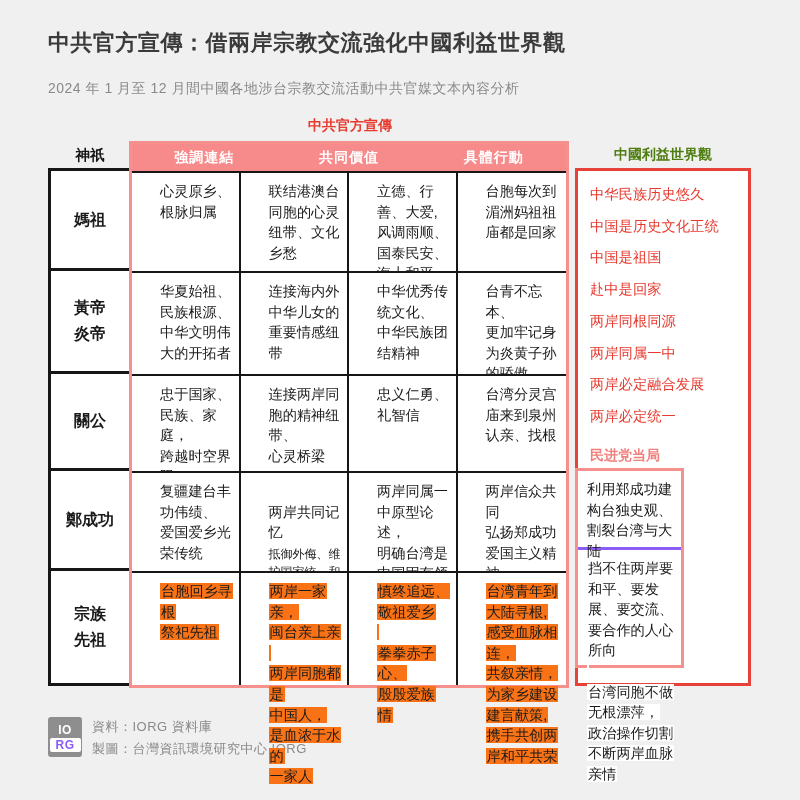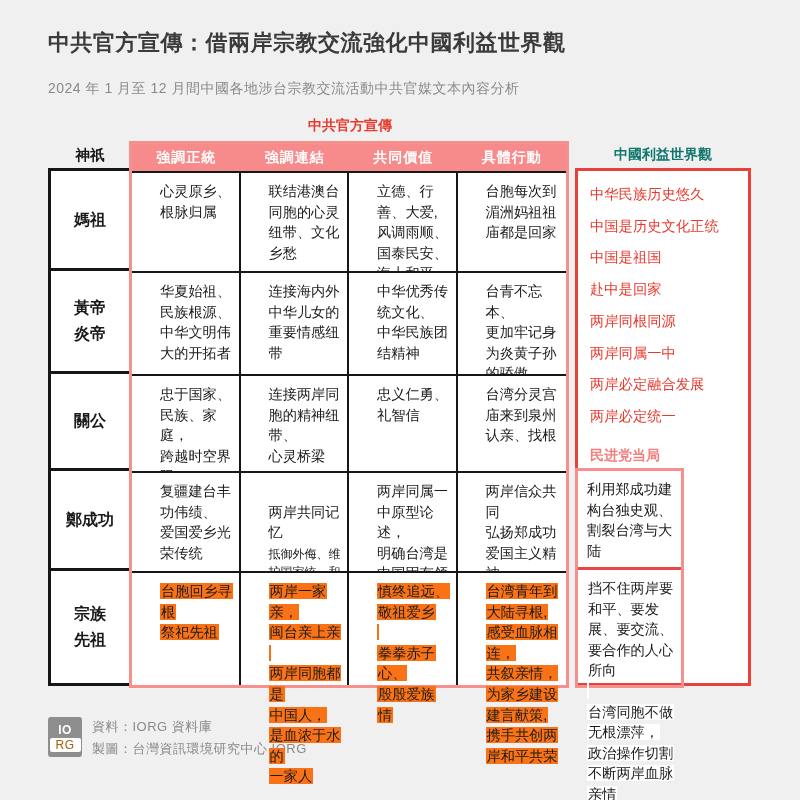--- a/index.html
+++ b/index.html
@@ -8,21 +8,21 @@
     background:#f0f0f0;
     font-family:"Liberation Sans","DejaVu Sans",sans-serif;
     color:#1a1a1a;
   }
   .abs{position:absolute;}
   
   .title{left:48px;top:28px;font-size:22px;font-weight:bold;color:#3b3b3b;letter-spacing:.5px;}
   .subtitle{left:48px;top:80px;font-size:14px;color:#8a8a8a;letter-spacing:.5px;}
   .group-label{left:130px;top:117px;width:440px;text-align:center;font-size:14px;font-weight:bold;color:#e8392e;}
   .corner-label{left:48px;top:146px;width:84px;text-align:center;font-size:14.5px;font-weight:bold;color:#161616;}
-  .wv-title{left:575px;top:146px;width:176px;text-align:center;font-size:14px;font-weight:bold;color:#0f766e;}
+  .wv-title{left:575px;top:146px;width:176px;text-align:center;font-size:14px;font-weight:bold;color:#4d7c0f;}
 
   
   .deity-col{
     left:48px;top:168px;width:84px;height:518px;box-sizing:border-box;
     border:3px solid #161616;background:#fff;display:grid;
     grid-template-rows:100px 103px 97px 100px 1fr;
   }
   .deity-cell{
     border-bottom:3px solid #161616;display:flex;align-items:center;justify-content:center;
     font-size:16px;font-weight:bold;text-align:center;white-space:pre-line;line-height:1.6;background:#fff;
@@ -58,31 +58,31 @@
     border:3px solid #e6423a;background:#fff;position:absolute;
   }
   .wv-list{padding:13px 10px 0 12px;}
   .wv-item{color:#e8392e;font-size:14.3px;font-weight:normal;margin-bottom:11px;line-height:1.45;}
   .dpp-label{position:absolute;left:12px;top:276px;color:#f0807e;font-size:14px;font-weight:bold;}
   .dpp-box{
     position:absolute;left:-3px;top:297px;width:109px;box-sizing:border-box;
     border:3px solid #f5908d;
   }
   .dpp-cell{padding:8px 6px 4px 9px;font-size:14.2px;line-height:1.45;white-space:pre-line;overflow:visible;}
-  .dpp-cell.first{height:99px;box-sizing:border-box;border-bottom:3px solid #ef4444;}
+  .dpp-cell.first{height:79px;box-sizing:border-box;border-bottom:3px solid #8b5cf6;}
   .dpp-cell.second{height:115px;box-sizing:border-box;}
   .dpp-cell .hl{position:relative;z-index:6;background:#fff;box-decoration-break:clone;-webkit-box-decoration-break:clone;padding:0 1px;}
 
   
   .footer-logo{
     left:48px;top:717px;width:34px;height:40px;background:#8e8e8e;border-radius:3px;
     display:flex;flex-direction:column;align-items:center;justify-content:center;gap:1px;
   }
   .logo-io{color:#fff;font-size:12px;font-weight:bold;letter-spacing:.5px;line-height:14px;}
-  .logo-rg{background:#fff;color:#a16207;font-size:12px;font-weight:normal;letter-spacing:.5px;
+  .logo-rg{background:#fff;color:#8b5cf6;font-size:12px;font-weight:bold;letter-spacing:.5px;
     line-height:14px;padding:0 6px;border-radius:2px;}
   .footer-text{left:92px;top:716px;font-size:13px;color:#8a8a8a;line-height:22px;letter-spacing:.5px;}
 </style>
 </head>
 <body>
 
 <div class="abs title">中共官方宣傳：借兩岸宗教交流強化中國利益世界觀</div>
 <div class="abs subtitle">2024 年 1 月至 12 月間中國各地涉台宗教交流活動中共官媒文本內容分析</div>
 <div class="abs group-label">中共官方宣傳</div>
 <div class="abs corner-label">神祇</div>
@@ -93,21 +93,20 @@
   <div class="deity-cell">黃帝
 炎帝</div>
   <div class="deity-cell">關公</div>
   <div class="deity-cell">鄭成功</div>
   <div class="deity-cell">宗族
 先祖</div>
 </div>
 
 <div class="abs pink-frame">
   <div class="band">
-    <div class="band-cell">強調正統</div>
     <div class="band-cell">強調連結</div>
     <div class="band-cell">共同價值</div>
     <div class="band-cell">具體行動</div>
   </div>
   <div class="grid">
 
     <div class="cell c1">心灵原乡、
 根脉归属</div>
     <div class="cell c2">联结港澳台同胞的心灵纽带、文化乡愁</div>
     <div class="cell c3">立德、行善、大爱,风调雨顺、

